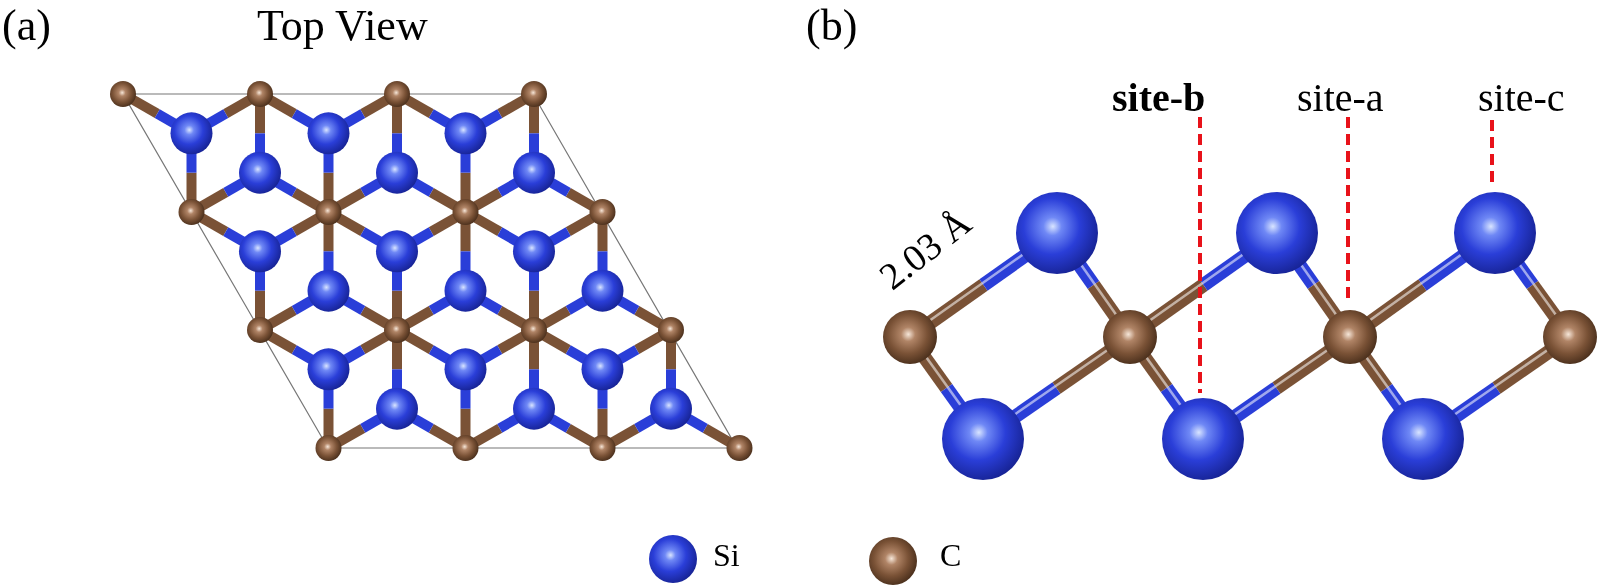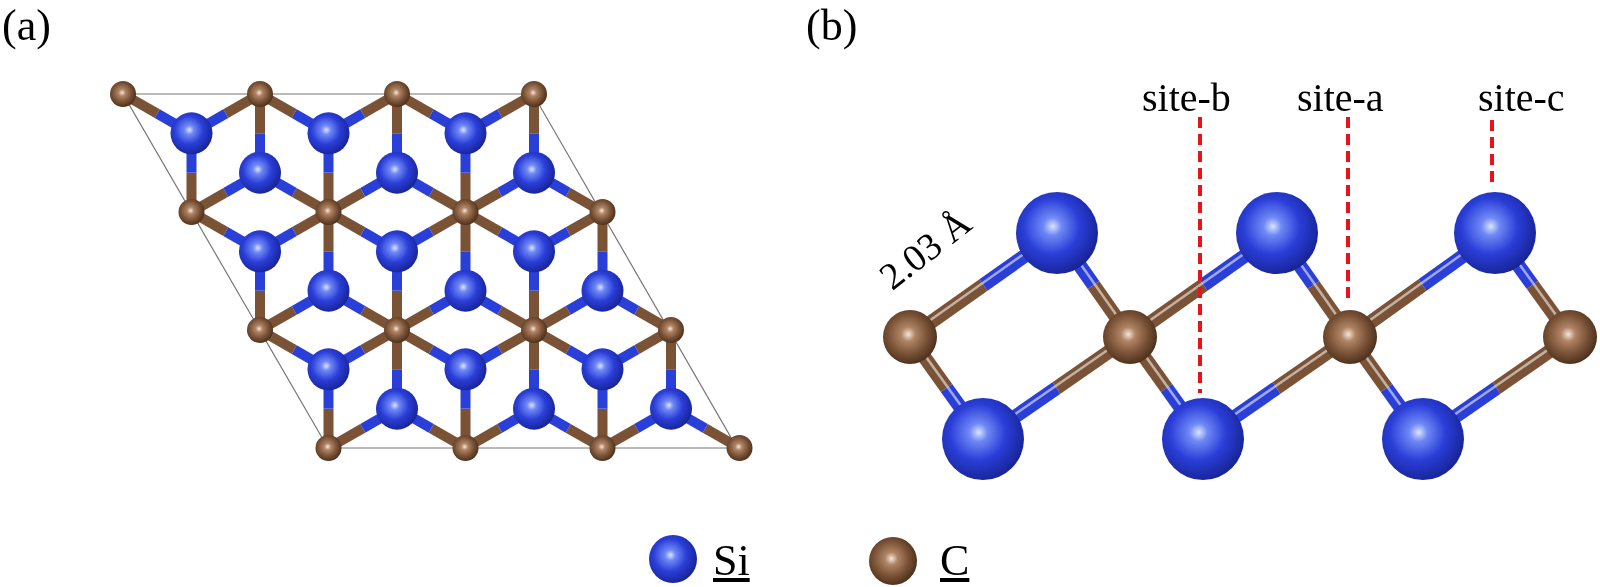--- a/index.html
+++ b/index.html
@@ -3,21 +3,21 @@
 <meta charset="utf-8">
 <style>
   html, body { margin: 0; padding: 0; background: #ffffff; }
   body { width: 1600px; height: 587px; overflow: hidden; position: relative; font-family: "Liberation Serif", "DejaVu Serif", serif; }
   #stage { position: absolute; left: 0; top: 0; width: 1600px; height: 587px; }
   .lbl { position: absolute; color: #000; font-family: "Liberation Serif", "DejaVu Serif", serif; white-space: nowrap; line-height: 1; }
   .panel-label { font-size: 44px; }
   .view-title { font-size: 44px; }
   .site-label { font-size: 40px; }
   .bond-label { font-size: 38px; transform-origin: 0 100%; }
-  .legend-text { font-size: 44px; text-decoration: underline; }
+  .legend-text { font-size: 32px; }
 </style>
 </head>
 <body>
 
 <div id="stage">
   <svg id="svg" width="1600" height="587" viewBox="0 0 1600 587">
     <defs>
       <radialGradient id="gSi" cx="0.42" cy="0.42" r="0.62" fx="0.45" fy="0.42">
         <stop offset="0" stop-color="#d8e4ff"></stop>
         <stop offset="0.18" stop-color="#6f88f5"></stop>
@@ -235,23 +235,24 @@
         <circle cx="1423" cy="439" r="41" fill="url(#gSi)"></circle>
         <circle cx="1570" cy="337" r="27" fill="url(#gC)"></circle>
       </g>
     <g id="legendAtoms">
         <circle cx="673" cy="559" r="24" fill="url(#gSi)"></circle>
         <circle cx="893" cy="561" r="24" fill="url(#gC)"></circle>
       </g>
   </svg>
 
   <div class="lbl panel-label" style="left:2px; top:4px;">(a)</div>
+  <div class="lbl view-title" style="left:257px; top:4px;">Top View</div>
   <div class="lbl panel-label" style="left:806px; top:4px;">(b)</div>
 
-  <div class="lbl site-label" id="site0" style="top: 78px; left: 1142px;">site-b</div>
+  <div class="lbl site-label" id="site0" style="top: 78px; left: 1112px; font-weight: bold;">site-b</div>
   <div class="lbl site-label" id="site1" style="top: 78px; left: 1297px; text-align: center;">site-a</div>
   <div class="lbl site-label" id="site2" style="top: 78px; left: 1478px;">site-c</div>
 
   <div class="lbl bond-label" style="left:896px; top:258px; transform: rotate(-38deg);">2.03 Å</div>
 
   <div class="lbl legend-text" id="leg0" style="top: 539px; left: 713px;">Si</div>
   <div class="lbl legend-text" id="leg1" style="top: 539px; left: 940px;">C</div>
 </div>
 
 </body></html>

